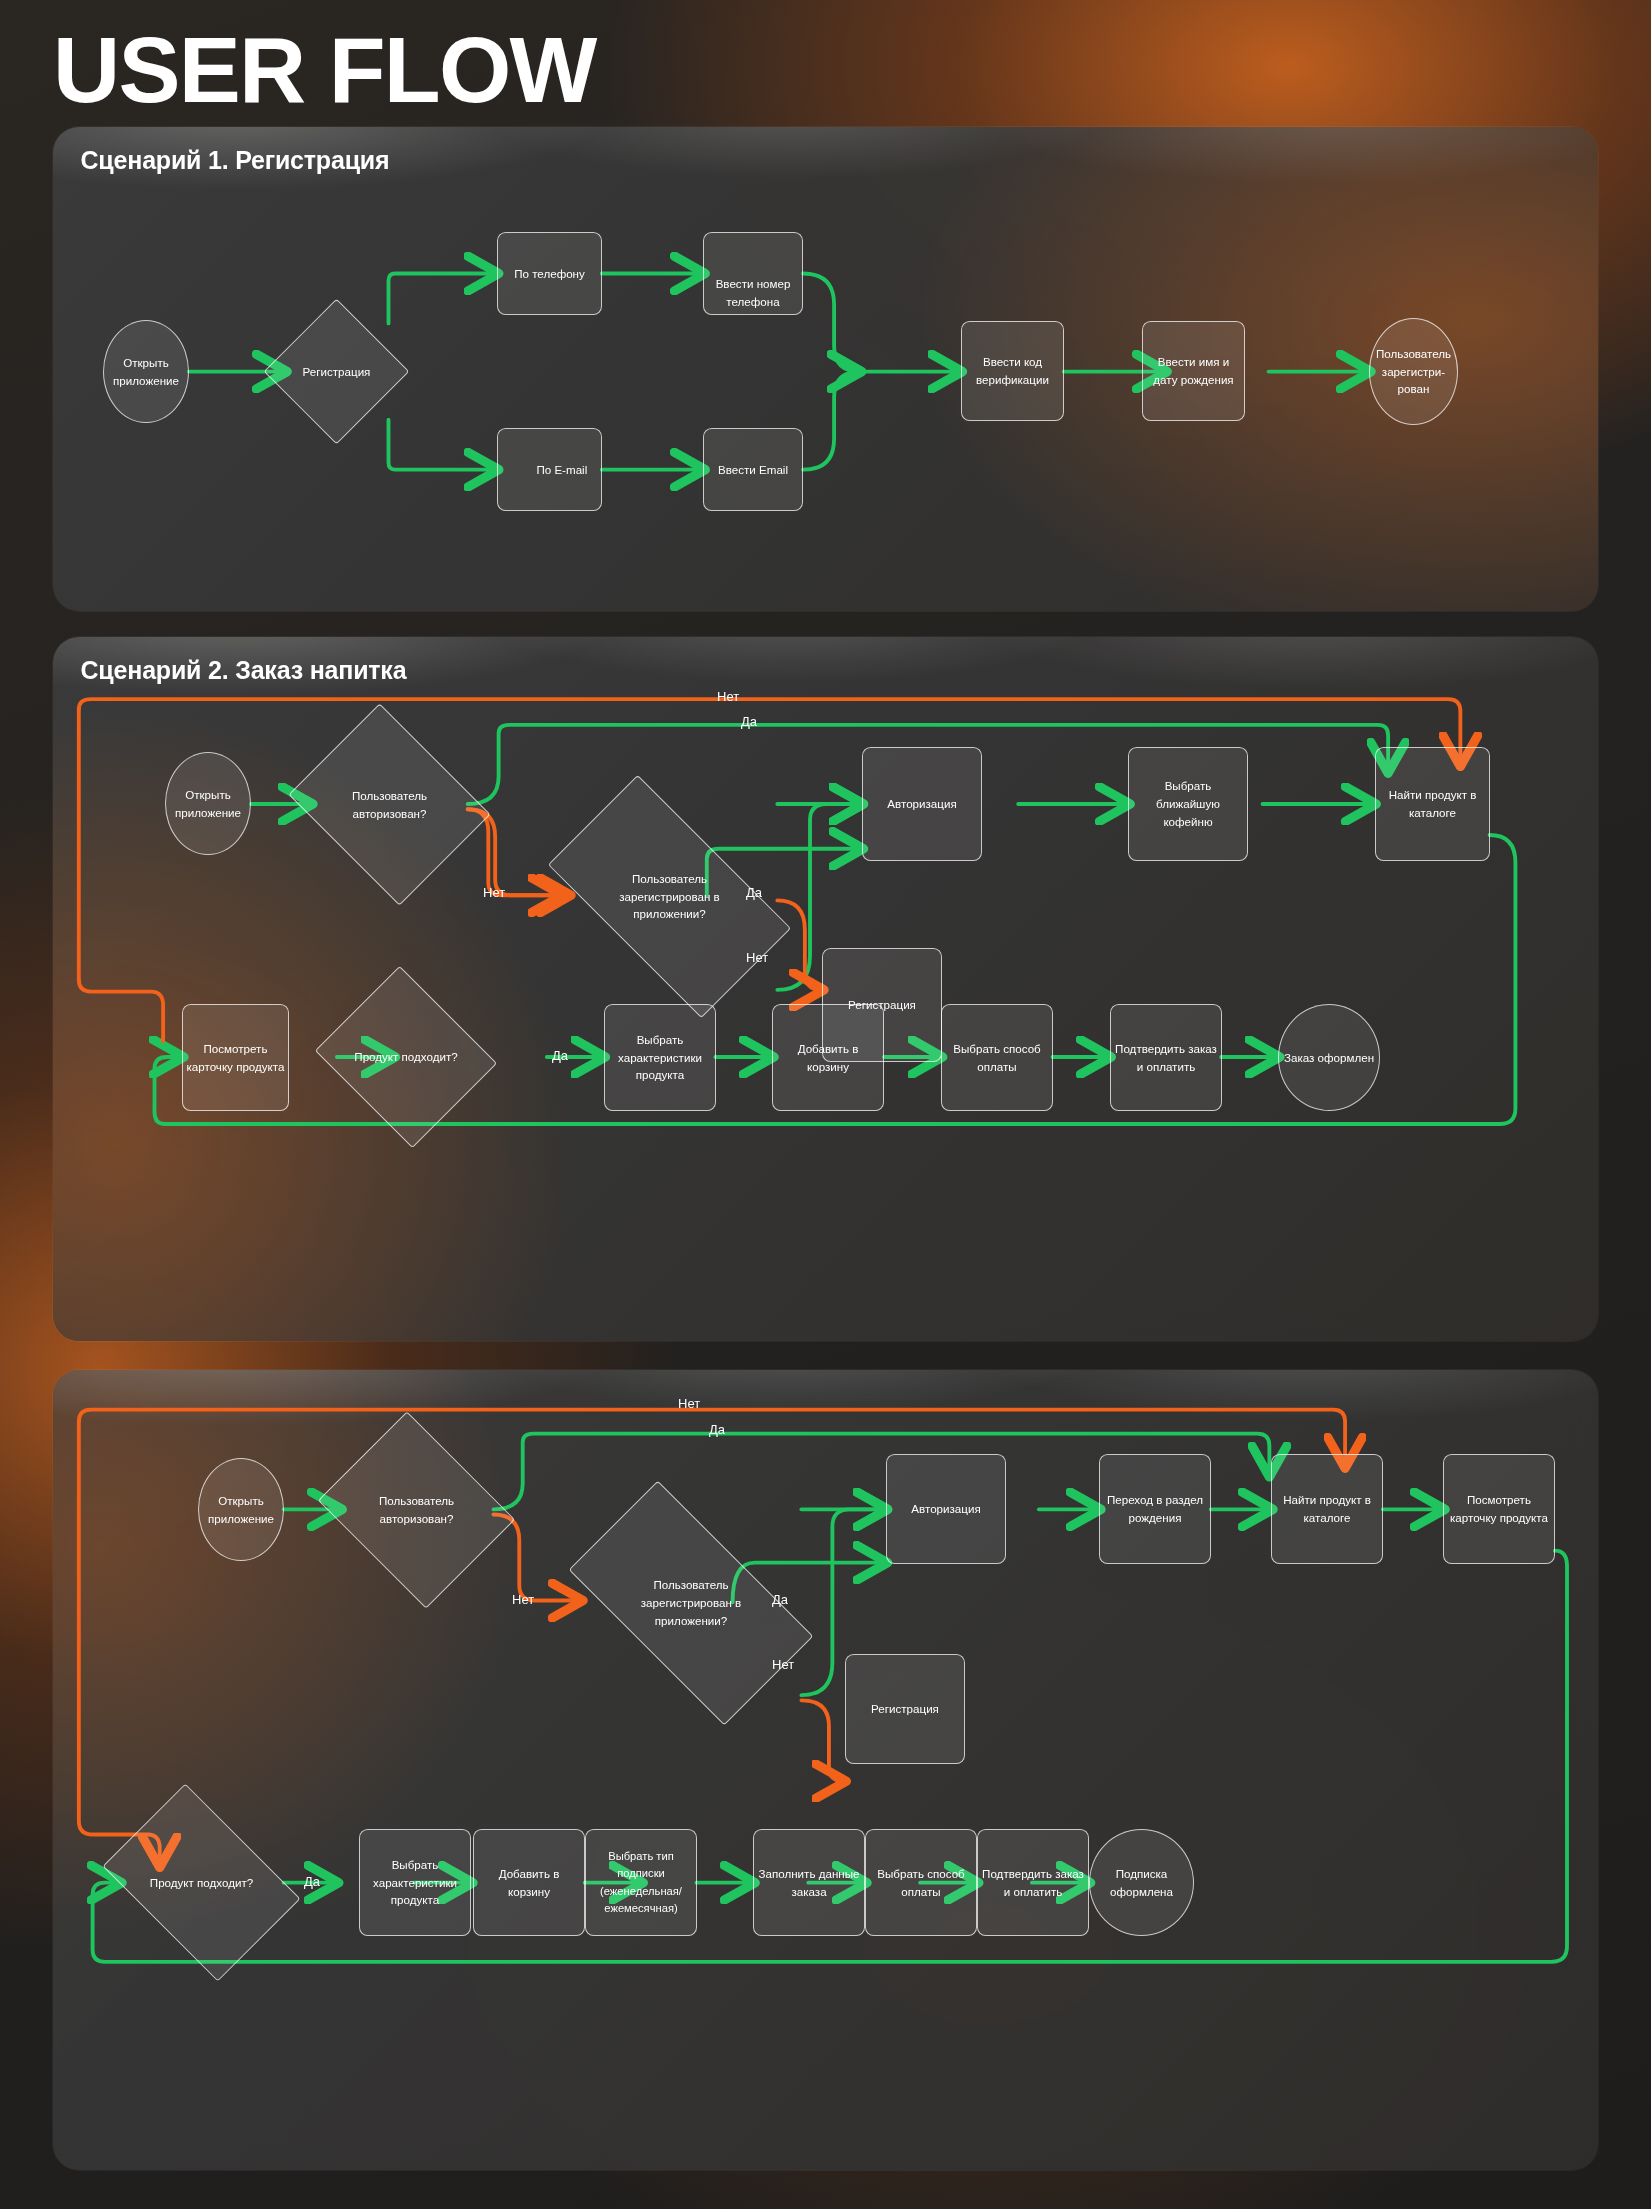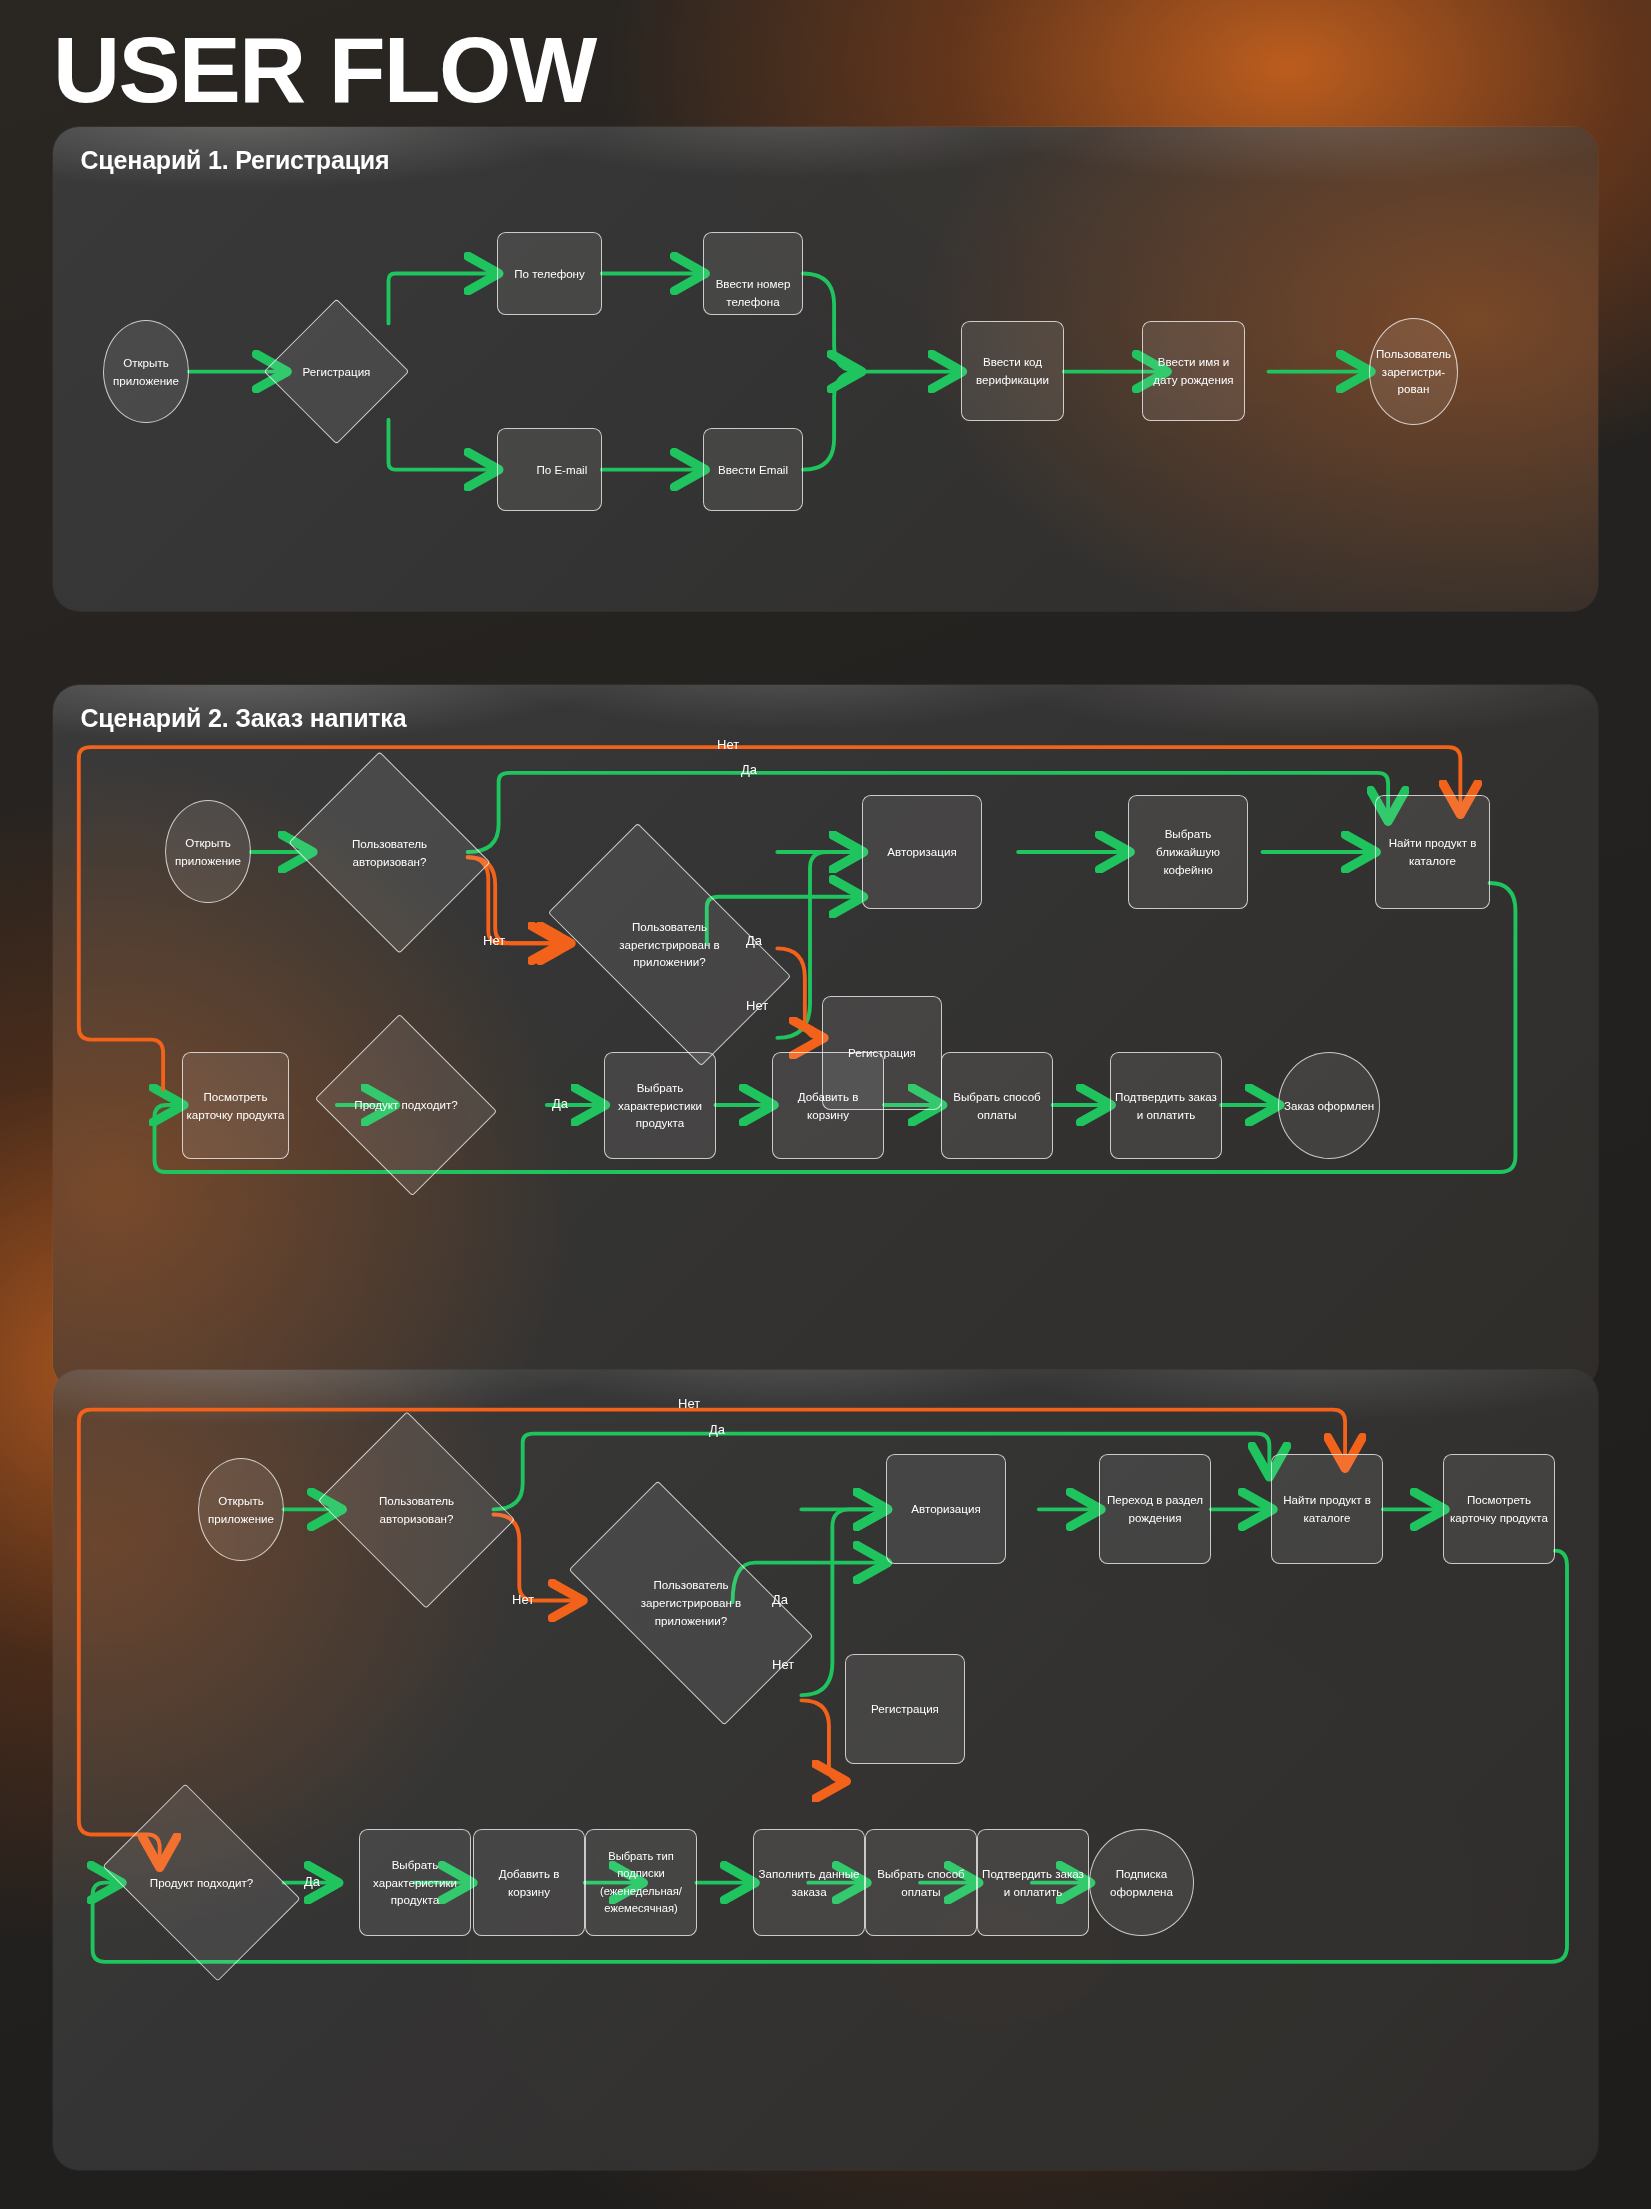--- a/index.html
+++ b/index.html
@@ -19,21 +19,21 @@
     color:#ffffff; line-height:1; white-space:nowrap; z-index:1;
   }
   .panel{
     position:absolute; left:53px; width:1545px;
     border-radius:26px; overflow:hidden; z-index:2;
     background:linear-gradient(135deg, rgba(60,60,60,0.93) 0%, rgba(54,54,54,0.94) 35%, rgba(48,46,44,0.94) 100%);
     backdrop-filter:blur(12px);
     box-shadow:0 0 0 0.9px rgba(255,255,255,0.05);
   }
   #panel-1{ top:127px; height:484px; }
-  #panel-2{ top:637px; height:704px;margin-top:48px; }
+  #panel-2{ top:637px; height:704px; }
   #panel-3{ top:1370px; height:800px; }
   .panel-glass{
     position:absolute; inset:0; pointer-events:none;
     background:
       radial-gradient(ellipse 533px 103px at 12% -2%, rgba(255,255,255,0.22), rgba(255,255,255,0) 70%),
       radial-gradient(ellipse 447px 95px at 48% -3%, rgba(255,255,255,0.16), rgba(255,255,255,0) 70%),
       radial-gradient(ellipse 482px 95px at 82% -2%, rgba(255,255,255,0.14), rgba(255,255,255,0) 70%);
   }
   .panel-tint{ position:absolute; inset:0; pointer-events:none; }
   #panel-1 .panel-tint{ background:radial-gradient(ellipse 774px 482px at 92% 40%, rgba(190,96,34,0.50), rgba(0,0,0,0) 72%); }

